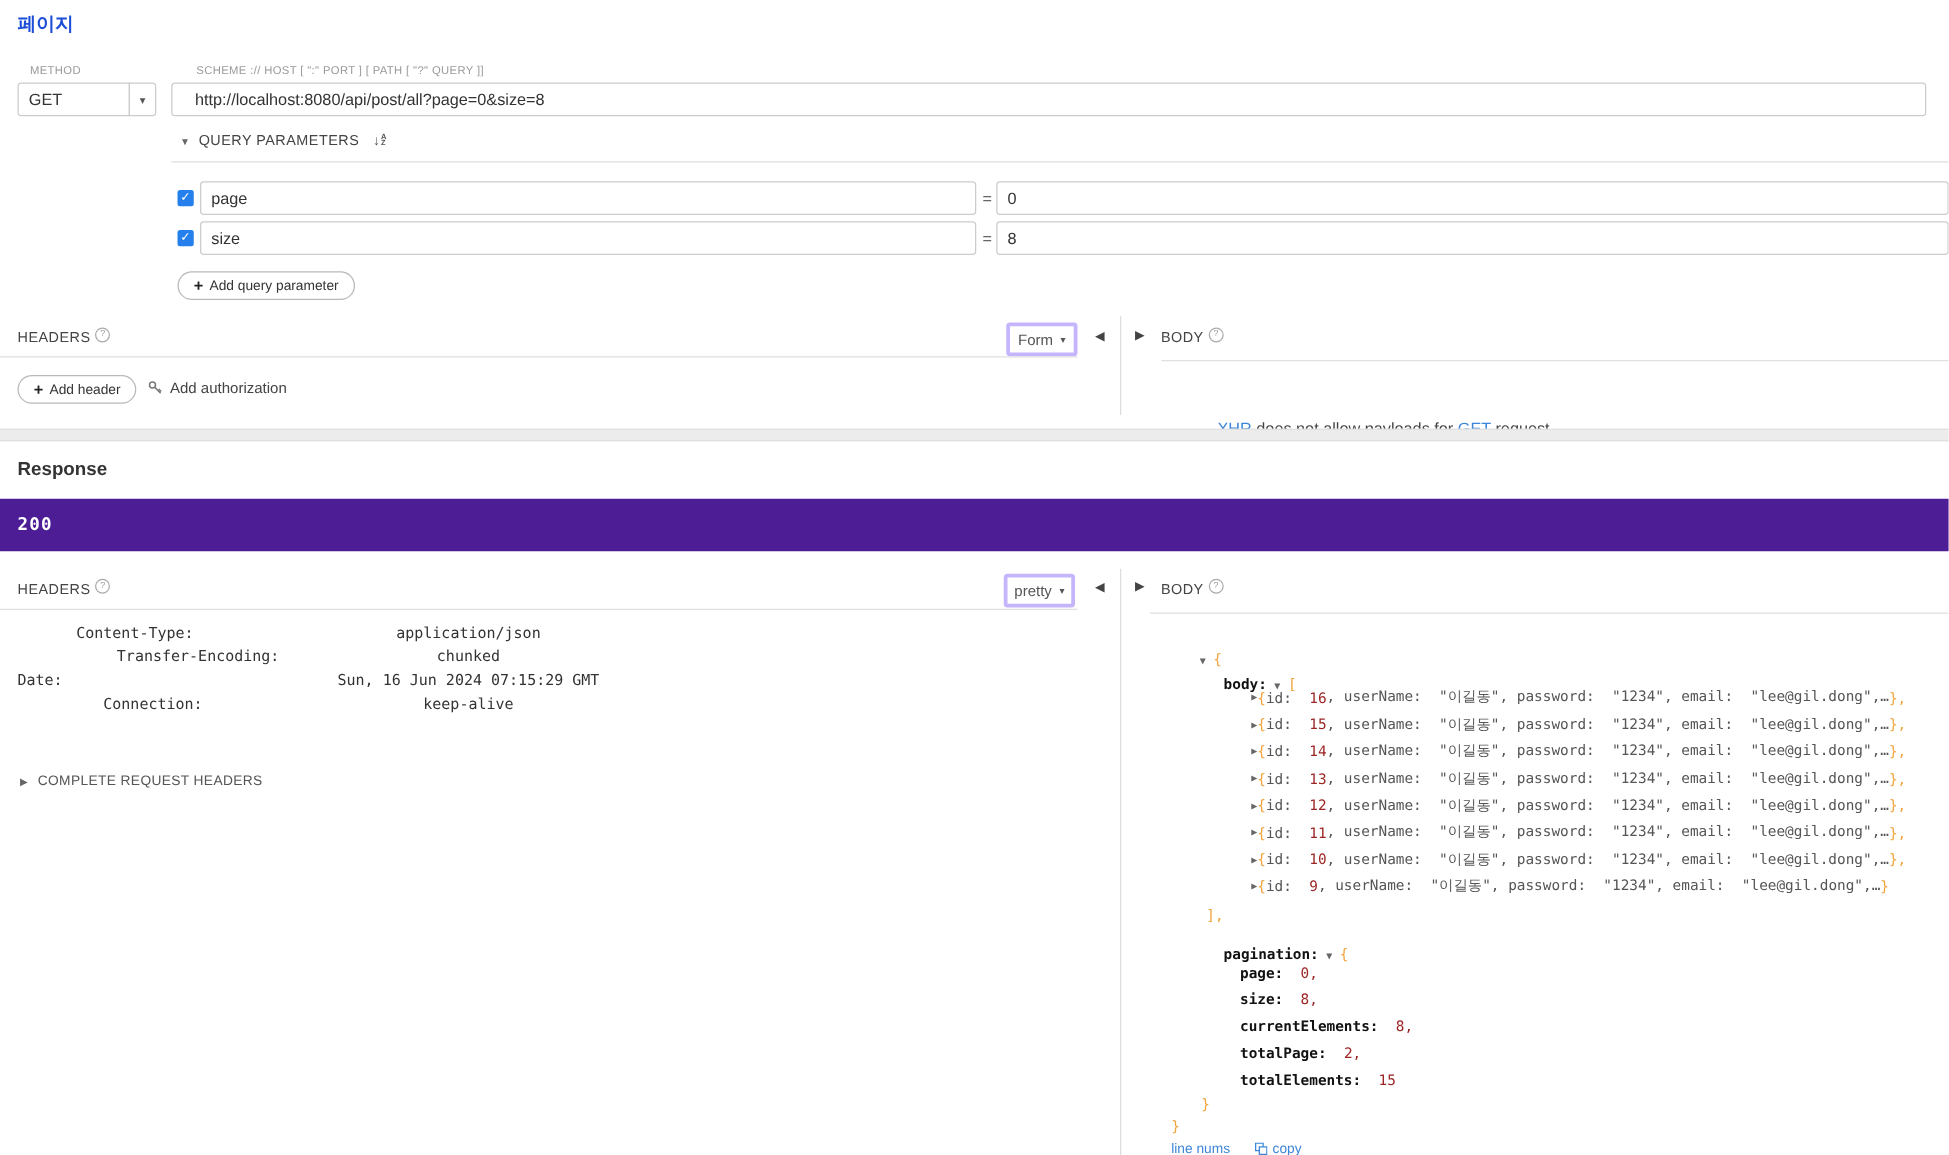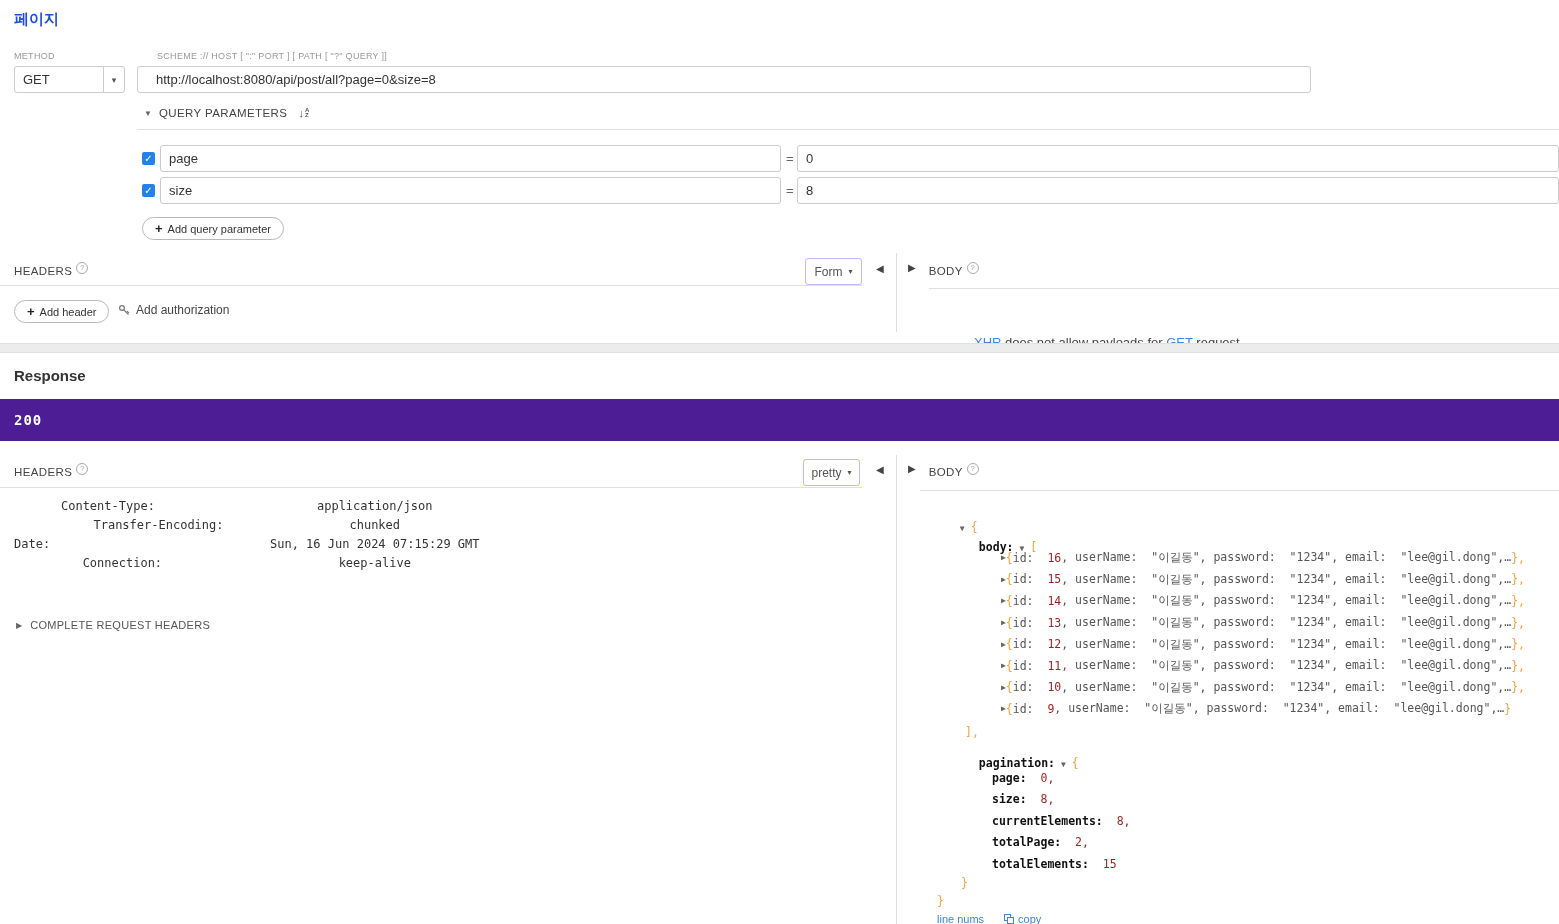--- a/index.html
+++ b/index.html
@@ -4,31 +4,31 @@
 <style>
   html,body{margin:0;padding:0;}
   body{
     width:1559px;height:924px;position:relative;overflow:hidden;
     background:#fff;font-family:"Liberation Sans",sans-serif;color:#333;
   }
   .abs{position:absolute;}
   .mono{font-family:"DejaVu Sans Mono","Liberation Mono",monospace;}
   .page-title{left:14px;top:10px;font-size:15px;font-weight:bold;color:#1d4ed8;}
   .tiny-lbl{font-size:9px;color:#999;letter-spacing:.3px;}
-  #method-label{left:14px;top:51px;}
+  #method-label{left:24px;top:51px;}
   #scheme-label{left:157px;top:51px;}
   .inputbox{
     box-sizing:border-box;height:27px;border:1px solid #ccc;border-radius:3px;
     font-family:"Liberation Sans",sans-serif;font-size:13px;color:#333;
     padding:0 8px;background:#fff;outline:none;
   }
   #method-select{left:14px;top:66px;width:90px;border-radius:3px 0 0 3px;display:flex;align-items:center;}
   #method-caret{left:103px;top:66px;width:22px;height:27px;box-sizing:border-box;border:1px solid #ccc;border-radius:0 3px 3px 0;
     display:flex;align-items:center;justify-content:center;font-size:9px;color:#555;background:#fff;cursor:pointer;}
-  #url-input{left:137px;top:66px;width:1174px;padding-left:18px;}
+  #url-input{left:137px;top:66px;width:1404px;padding-left:18px;}
   
   #qp-header{left:144px;top:107px;display:flex;align-items:center;gap:7px;}
   .tri{color:#666;font-size:8px;}
   .sec-lbl{font-size:11.5px;color:#444;letter-spacing:.4px;}
   #sort-icon{display:flex;align-items:center;color:#555;margin-left:4px;}
   #sort-icon .arrow{font-size:11px;line-height:10px;}
   #sort-icon .az{display:flex;flex-direction:column;font-size:6px;line-height:5px;font-weight:bold;margin-left:1px;color:#555;}
   .hdiv{height:1px;background:#e0e0e0;}
   #qp-divider{left:137px;top:129px;width:1422px;}
   
@@ -42,21 +42,21 @@
   .pill-btn{
     box-sizing:border-box;height:23px;border:1px solid #b9b9b9;border-radius:12px;background:#fff;
     display:inline-flex;align-items:center;padding:0 12px;font-size:11px;color:#333;cursor:pointer;white-space:nowrap;
   }
   .pill-btn .plus{font-weight:bold;font-size:13px;margin-right:5px;color:#222;}
   #add-param-btn{left:142px;top:217px;}
   
   #req-headers-label{left:14px;top:262px;}
   .help-badge{display:inline-block;width:10px;height:10px;border:1px solid #aaa;border-radius:50%;
     font-size:7px;line-height:10px;text-align:center;color:#999;vertical-align:super;margin-left:4px;}
-  .dropdown{box-sizing:border-box;height:27px;border:1px solid #c4b5fd;border-radius:3px;background:#fff;
+  .dropdown{box-sizing:border-box;height:27px;border:3px solid #c4b5fd;border-radius:3px;background:#fff;
     display:flex;align-items:center;justify-content:center;gap:6px;font-size:12px;color:#555;cursor:pointer;}
   #form-dd{left:805px;top:258px;width:57px;}
   .dd-caret{font-size:8px;color:#555;}
   .nav-arrow{font-size:10px;color:#444;cursor:pointer;}
   #req-arrow-left{left:876px;top:263px;}
   #req-arrow-right{left:905px;top:263px;}
   .vdiv{width:1px;background:#ddd;}
   #req-vdiv{left:896px;top:253px;height:79px;}
   #req-body-hd{left:908px;top:262px;display:flex;align-items:flex-start;gap:13px;}
   #req-left-div{left:0;top:285px;width:862px;}

